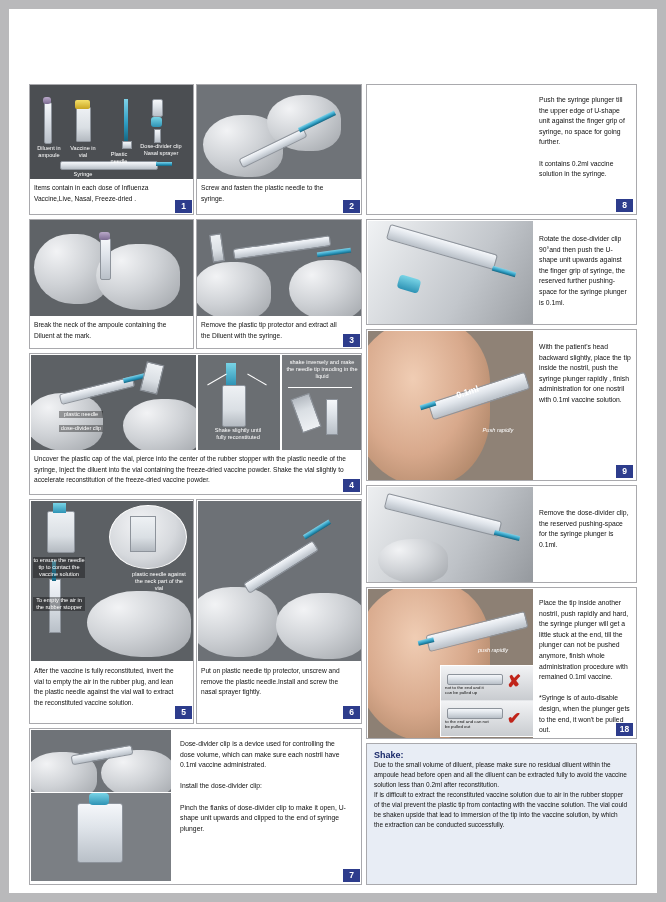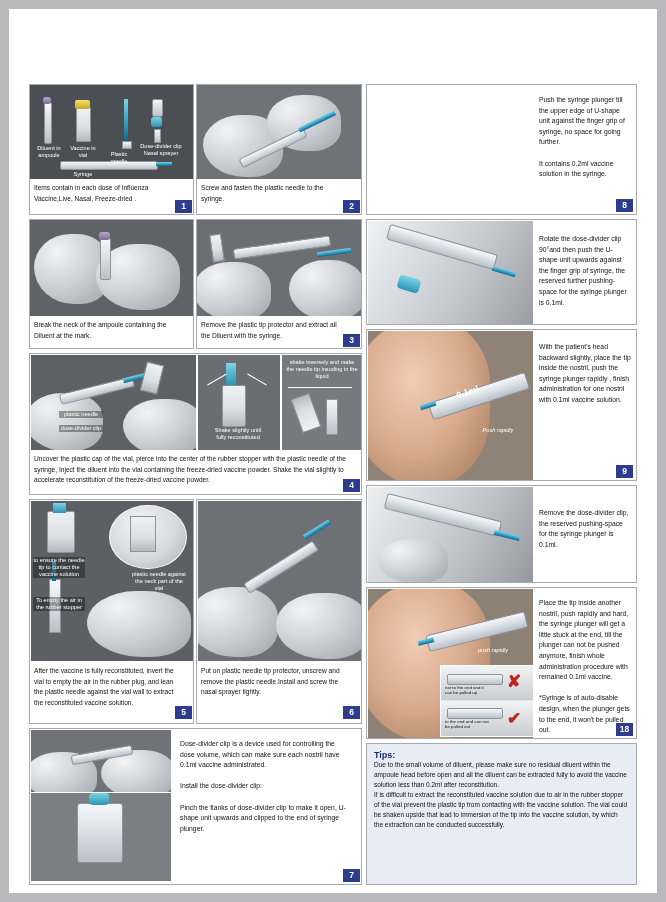--- a/index.html
+++ b/index.html
@@ -293,18 +293,18 @@
         <div class="check" style="left:66px; top:44px;">✔</div>
       </div>
     </div>
     <div class="txtbox" style="left:172px; top:10px; width:94px; white-space:pre-line;">Place the tip inside another nostril, push rapidly and hard, the syringe plunger will get a little stuck at the end, till the plunger can not be pushed anymore, finish whole administration procedure with remained 0.1ml vaccine.
 
 *Syringe is of auto-disable design, when the plunger gets to the end, it won't be pulled out.</div>
     <div class="num" style="left:249px; top:135px;">18</div>
   </div>
 
   <div class="panel" style="left:357px; top:734px; width:271px; height:142px; background:#e8edf5;">
-    <div class="tips-title" style="margin:6px 0 0 7px;">Tips:</div>
+    <div class="tips-title" style="margin:6px 0 0 7px;">Shake:</div>
     <div class="tips-body" style="margin:0 8px 0 7px; white-space:pre-line;">Due to the small volume of diluent, please make sure no residual diluent within the ampoule head before open and all the diluent can be extracted fully to avoid the vaccine solution less than 0.2ml after reconstitution.
 If is difficult to extract the reconstituted vaccine solution due to air in the rubber stopper of the vial prevent the plastic tip from contacting with the vaccine solution. The vial could be shaken upside that lead to immersion of the tip into the vaccine solution, by which the extraction can be conducted successfully.</div>
   </div>
 
 </div>
 
 </body></html>

